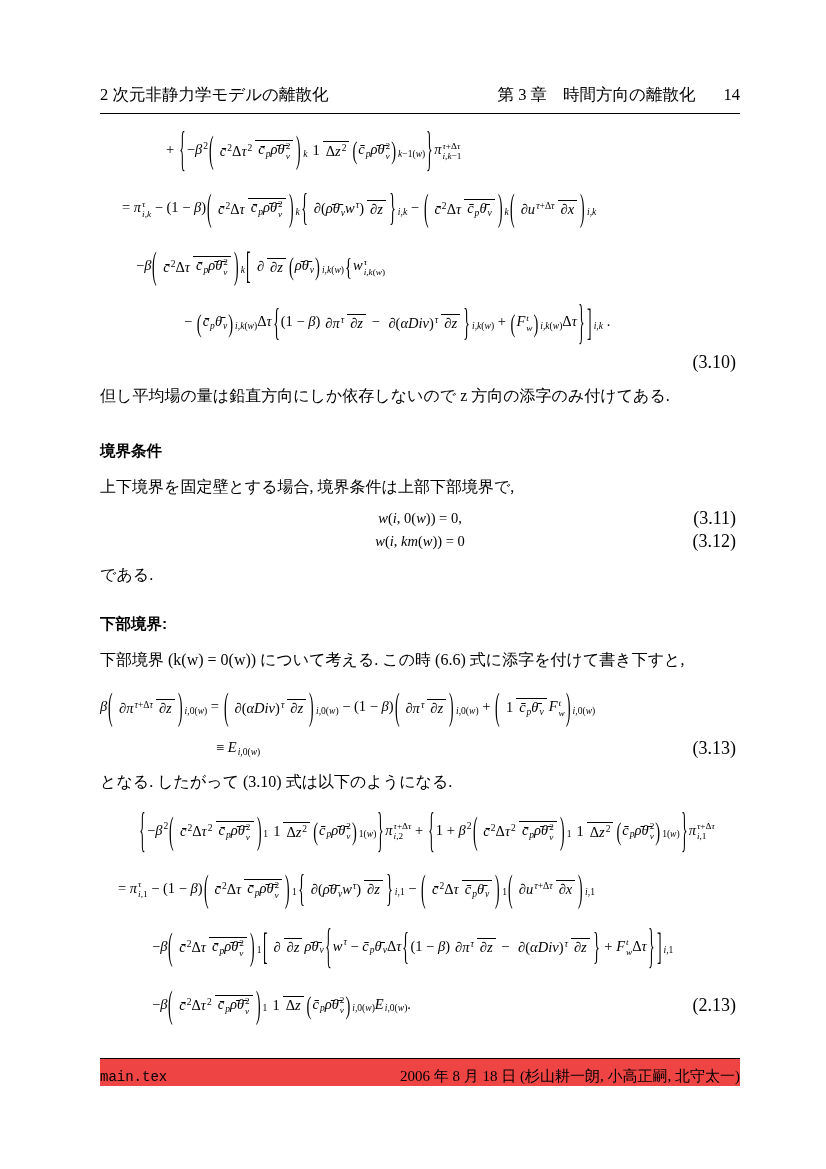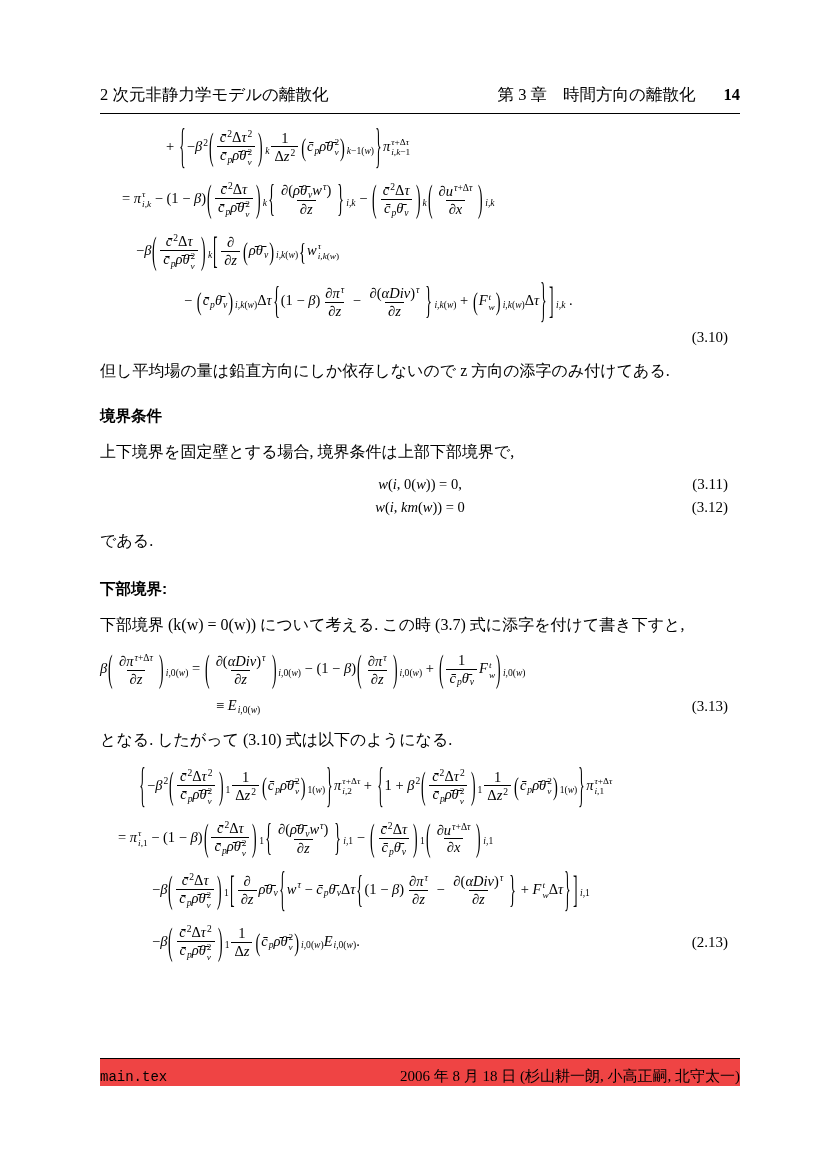--- a/index.html
+++ b/index.html
@@ -9,49 +9,49 @@
     color:#000; overflow:hidden;
     font-family:"Liberation Serif", serif;
     padding:84px 86px 0 100px;
   }
   
   .hdr { display:flex; justify-content:space-between; align-items:baseline;
          border-bottom:1.5px solid #000; padding-bottom:7px; font-size:16.5px; }
   .hdr-right { display:flex; align-items:baseline; }
   .hdr-chapter { margin-right:16px; }
   .hdr-chtitle { margin-right:28px; }
-  .hdr-page { font-weight:bold; }
+  .hdr-page { font-weight:normal; }
   
   p.body { font-size:16px; line-height:1.6; margin-top:12px; text-align:justify; }
   h3.heading { font-family:"Liberation Sans", sans-serif; font-size:15.5px; font-weight:bold; }
-  .h-boundary { margin-top:22px; }
+  .h-boundary { margin-top:32px; }
   .p-boundary { margin-top:30px; }
   .p-dearu { margin-top:10px; }
   .h-lower { margin-top:26px; }
   .p-lower { margin-top:30px; }
   .p-tonaru { margin-top:4px; }
   
   section.eq { margin-top:10px; }
   .eq310 { margin-top:22px; }
   .eq1112 { margin-top:10px; }
   .eq313 { margin-top:6px; }
   .eq314 { margin-top:8px; }
   .eqline { position:relative; white-space:nowrap; margin:5px 0; min-height:18px; }
   .eqline.center { text-align:center; }
   .eqmath { display:inline-block; font-size:14.5px; }
-  .eqtag { position:absolute; right:12px; top:50%; transform:translateY(-50%); font-size:15px; }
+  .eqtag { position:absolute; right:4px; top:50%; transform:translateY(-50%); font-size:18px; }
   .it { font-style:italic; }
   .rm { font-style:normal; }
   .sup { font-size:0.66em; vertical-align:0.55em; margin-left:1px; }
   .sub { font-size:0.66em; vertical-align:-0.3em; margin-left:1px; }
   .ssk { display:inline-flex; flex-direction:column; align-items:flex-start;
          font-size:0.64em; line-height:1.08; vertical-align:middle; margin-left:1px; }
   .ssk .ssup, .ssk .ssub { display:block; }
-  .frac { display:inline-flex; flex-direction:column; align-items:center;
-          vertical-align:middle; margin:4px 2px; line-height:1.15; }
+  .frac { display:inline-flex; flex-direction:row; align-items:center;
+          vertical-align:middle; margin:16px 2px; line-height:1.15; }
   .frac .num { padding:0 3px; }
   .frac .den { border-top:1px solid #000; padding:0 3px; }
   .d { display:inline-block; font-style:normal; margin:0 1px; vertical-align:middle;
        transform-origin:50% 50%; }
   .d2 { transform:scaleY(1.8); }
   .d3 { transform:scaleY(2.6) scaleX(0.95); }
   .d4 { transform:scaleY(3.3) scaleX(0.9); }
   
   .ftr { position:absolute; left:100px; right:86px; top:1058px; background:#ef4444;
          border-top:1.5px solid #000; padding-top:8px;
@@ -142,21 +142,21 @@
 
   <section class="eq eq1112">
       <div class="eqline center"><span class="eqmath"><span class="it">w</span><span class="rm">(</span><span class="it">i</span><span class="rm">, 0(</span><span class="it">w</span><span class="rm">)) = 0,</span></span><span class="eqtag">(3.11)</span></div>
       <div class="eqline center"><span class="eqmath"><span class="it">w</span><span class="rm">(</span><span class="it">i</span><span class="rm">, </span><span class="it">km</span><span class="rm">(</span><span class="it">w</span><span class="rm">)) = 0</span></span><span class="eqtag">(3.12)</span></div>
     </section>
 
   <p class="body p-dearu">である.</p>
 
   <h3 class="heading h-lower">下部境界:</h3>
 
-  <p class="body p-lower">下部境界 (k(w) = 0(w)) について考える. この時 (3.7) 式に添字を付けて書き下すと,</p>
+  <p class="body p-lower">下部境界 (k(w) = 0(w)) について考える. この時 (6.6) 式に添字を付けて書き下すと,</p>
 
   <section class="eq eq313">
       <div class="eqline"><span class="eqmath"><span class="it">β</span><span class="d d3">(</span><span class="frac">
             <span class="num"><span class="it">∂π</span><span class="sup"><span class="it">τ</span><span class="rm">+Δ</span><span class="it">τ</span></span></span>
             <span class="den"><span class="it">∂z</span></span>
           </span><span class="d d3">)</span><span class="sub"><span class="it">i</span><span class="rm">,0(</span><span class="it">w</span><span class="rm">)</span></span><span class="rm"> = </span><span class="d d3">(</span><span class="frac">
             <span class="num"><span class="it">∂</span><span class="rm">(</span><span class="it">αDiv</span><span class="rm">)</span><span class="sup"><span class="it">τ</span></span></span>
             <span class="den"><span class="it">∂z</span></span>
           </span><span class="d d3">)</span><span class="sub"><span class="it">i</span><span class="rm">,0(</span><span class="it">w</span><span class="rm">)</span></span><span class="rm"> − (1 − </span><span class="it">β</span><span class="rm">)</span><span class="d d3">(</span><span class="frac">
             <span class="num"><span class="it">∂π</span><span class="sup"><span class="it">τ</span></span></span>

